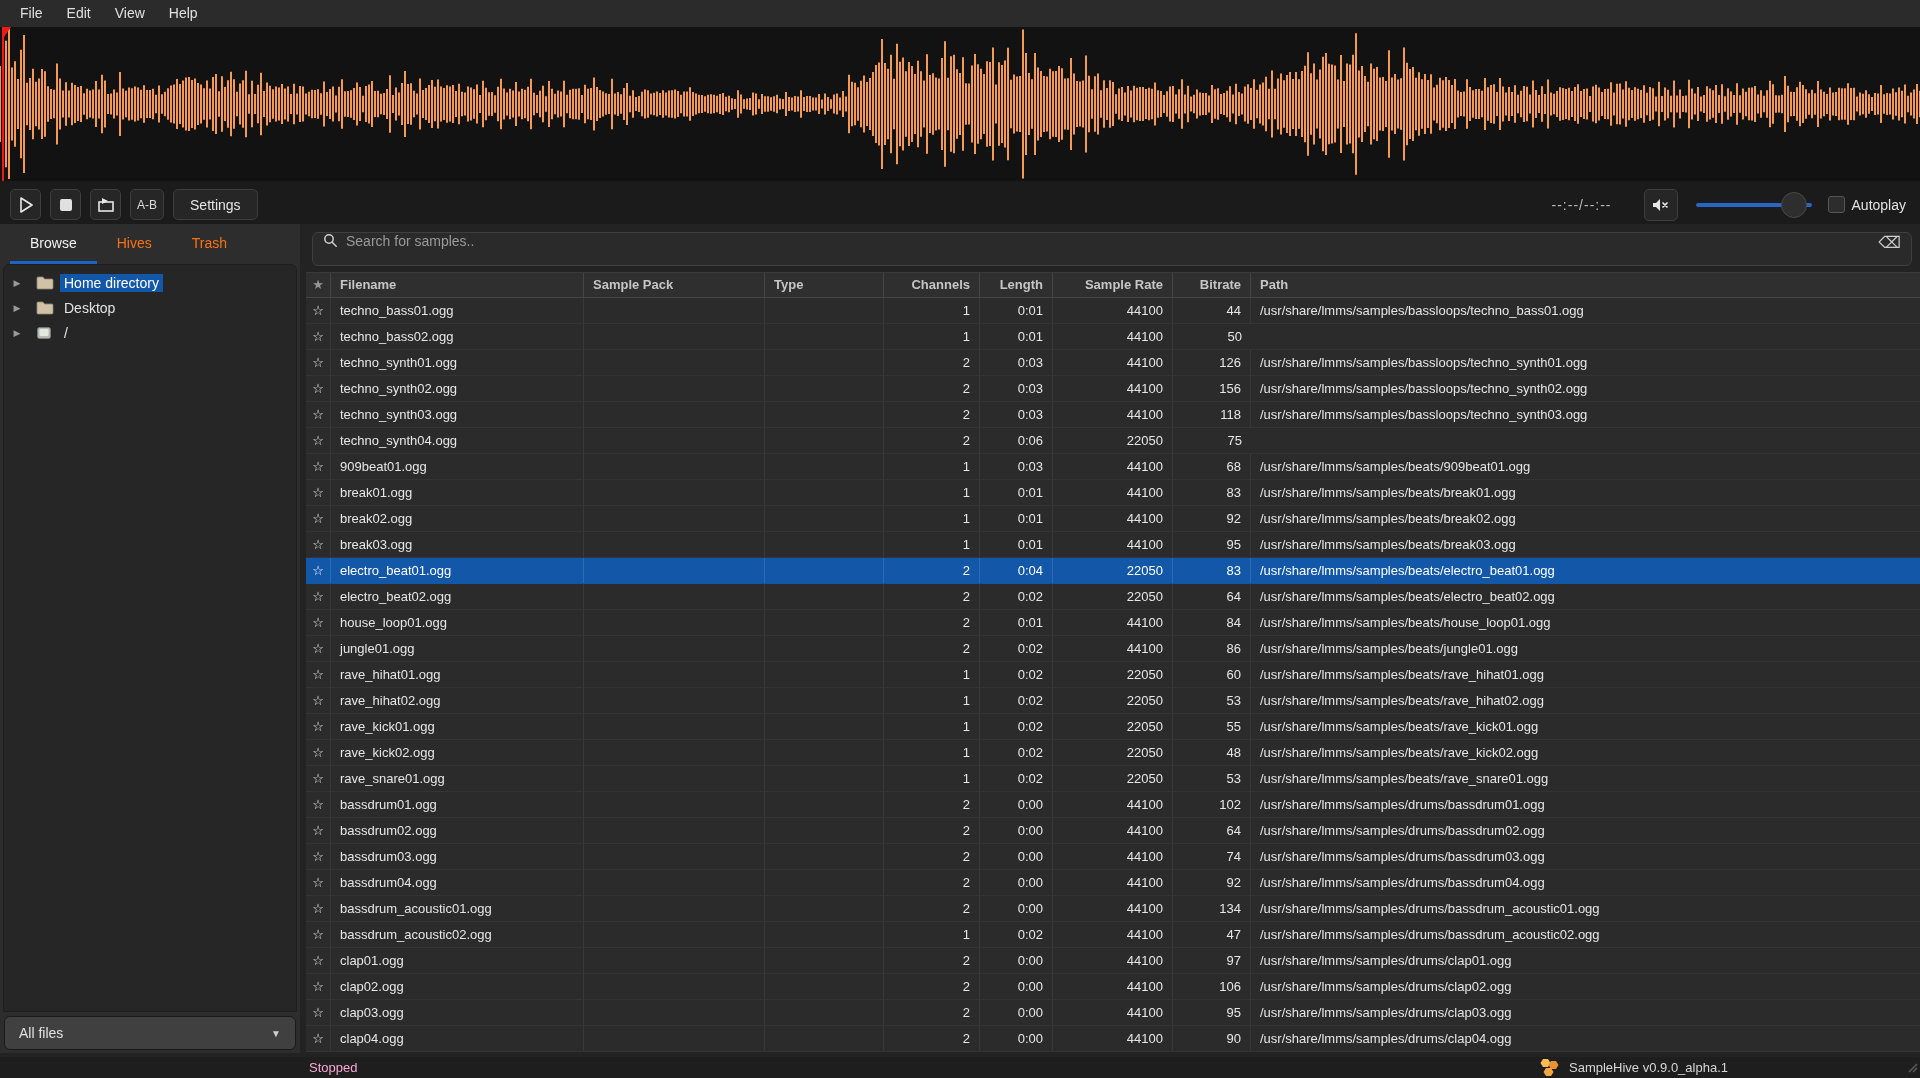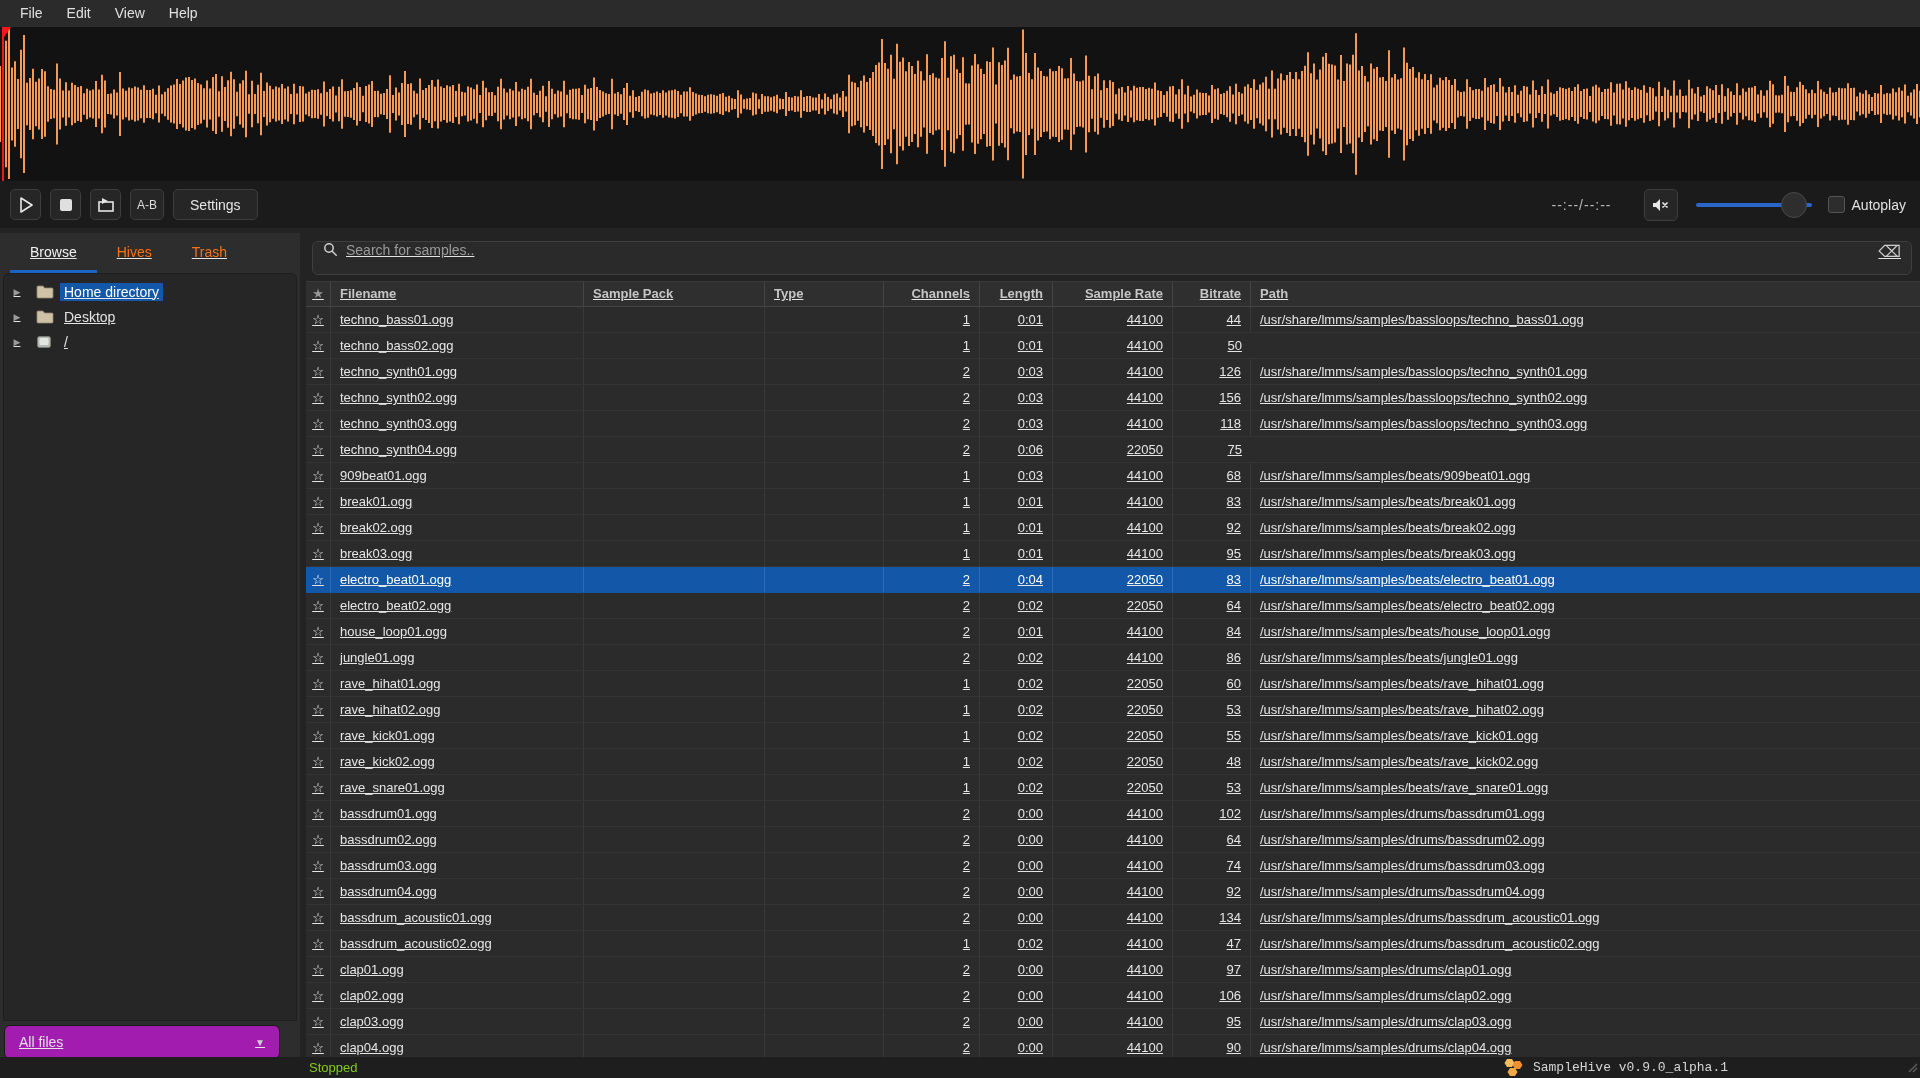--- a/index.html
+++ b/index.html
@@ -29,36 +29,36 @@
   .time-display { font-size:14px; color:#b9b9b9; margin-right:32px; letter-spacing:1px; }
   .mutebtn { height:32px; width:34px; margin-right:18px; }
   .vol { width:116px; height:26px; position:relative; margin-right:16px; }
   .vol-track { position:absolute; left:0; right:0; top:11px; height:4px; background:#2a66c8; border-radius:2px; }
   .vol-thumb { position:absolute; top:0; width:26px; height:26px; border-radius:50%;
                background:#2e2e2e; border:1px solid #4a4a4a; }
   .chk { width:17px; height:17px; background:#2d2d2d; border:1px solid #565656; border-radius:3px; margin-right:7px; }
   .chk-label { font-size:14px; color:#e2e2e2; margin-right:4px; }
 
   
-  .content { position:absolute; left:0; top:233px; width:1920px; height:829px; display:flex;text-decoration:underline; }
+  .content { position:absolute; left:0; top:224px; width:1920px; height:829px; display:flex; }
 
   
   .sidebar { width:300px; background:#2d2d2d; display:flex; flex-direction:column; }
   .tabbar { height:40px; display:flex; align-items:stretch; padding-left:10px; }
   .tab { padding:0 20px; font-size:14px; color:#f97316; display:flex; align-items:center;
          border-bottom:3px solid transparent; }
   .tab.active { color:#f2f2f2; border-bottom-color:#1b63c5; }
   .treepanel { flex:1; background:#262626; margin:0 3px; border:1px solid #1e1e1e; border-radius:6px 6px 0 0;
                padding-top:5px; overflow:hidden; }
   .treeitem { height:25px; display:flex; align-items:center; font-size:14px; }
   .tree-arrow { width:26px; text-align:center; color:#9a9a9a; font-size:9px; }
   .tree-icon { width:18px; height:14px; margin-right:6px; margin-left:6px; }
   .tree-label { padding:1px 4px; }
   .tree-label.selected { background:#1257a8; color:#fff; }
-  .combo { height:34px; margin:4px 20px 3px 4px; background:#a21caf; border:1px solid #1a1a1a;
+  .combo { height:34px; margin:4px 4px 3px 4px; background:#404040; border:1px solid #1a1a1a;
            border-radius:6px; display:flex; align-items:center; padding:0 14px; font-size:14px; color:#e0e0e0; }
   .combo-arrow { margin-left:auto; font-size:10px; color:#cfcfcf; }
 
   
   .main { flex:1; display:flex; flex-direction:column; background:#232323; }
   .searchwrap { height:34px; margin:8px 8px 6px 12px; background:#2a2a2a; border:1px solid #3f3f3f;
                 border-radius:6px; display:flex; align-items:flex-start; padding:0 10px; }
   .searchwrap input { flex:1; background:transparent; border:none; outline:none; color:#e4e4e4;
                       font-size:14px; font-family:inherit; }
   .searchwrap input::placeholder { color:#9a9a9a; }
@@ -75,22 +75,22 @@
                 padding:0 9px; white-space:nowrap; overflow:hidden; }
   .trow > div:last-child { border-right:none; }
   .trow.selected { background:#1257a8; border-bottom-color:#1257a8; }
   .trow.selected > div { border-right-color:rgba(255,255,255,0.12); color:#ffffff; }
   .cell-num { text-align:right; }
   .cell-star { text-align:center; color:#6e6e6e; font-size:13px; padding:0 !important; }
   .thead .cell-star { color:#969696; }
 
   
   .statusbar { position:absolute; left:0; top:1057px; width:1920px; height:21px; background:#1e1e1e; }
-  .status-text { position:absolute; left:309px; top:0; font-size:13px; color:#84cc16; line-height:21px; }
-  .version { position:absolute; right:192px; top:0; display:flex; align-items:center; gap:8px; height:21px;font-family:Liberation Mono, monospace; }
+  .status-text { position:absolute; left:309px; top:0; font-size:13px; color:#f9a8d4; line-height:21px; }
+  .version { position:absolute; right:192px; top:0; display:flex; align-items:center; gap:8px; height:21px; }
   .version-text { font-size:13px; color:#d6d6d6; }
   .grip { position:absolute; right:2px; bottom:1px; }
 </style>
 </head>
 <body>
 
 <div class="menubar">
   <span class="menu-item">File</span>
   <span class="menu-item">Edit</span>
   <span class="menu-item">View</span>

